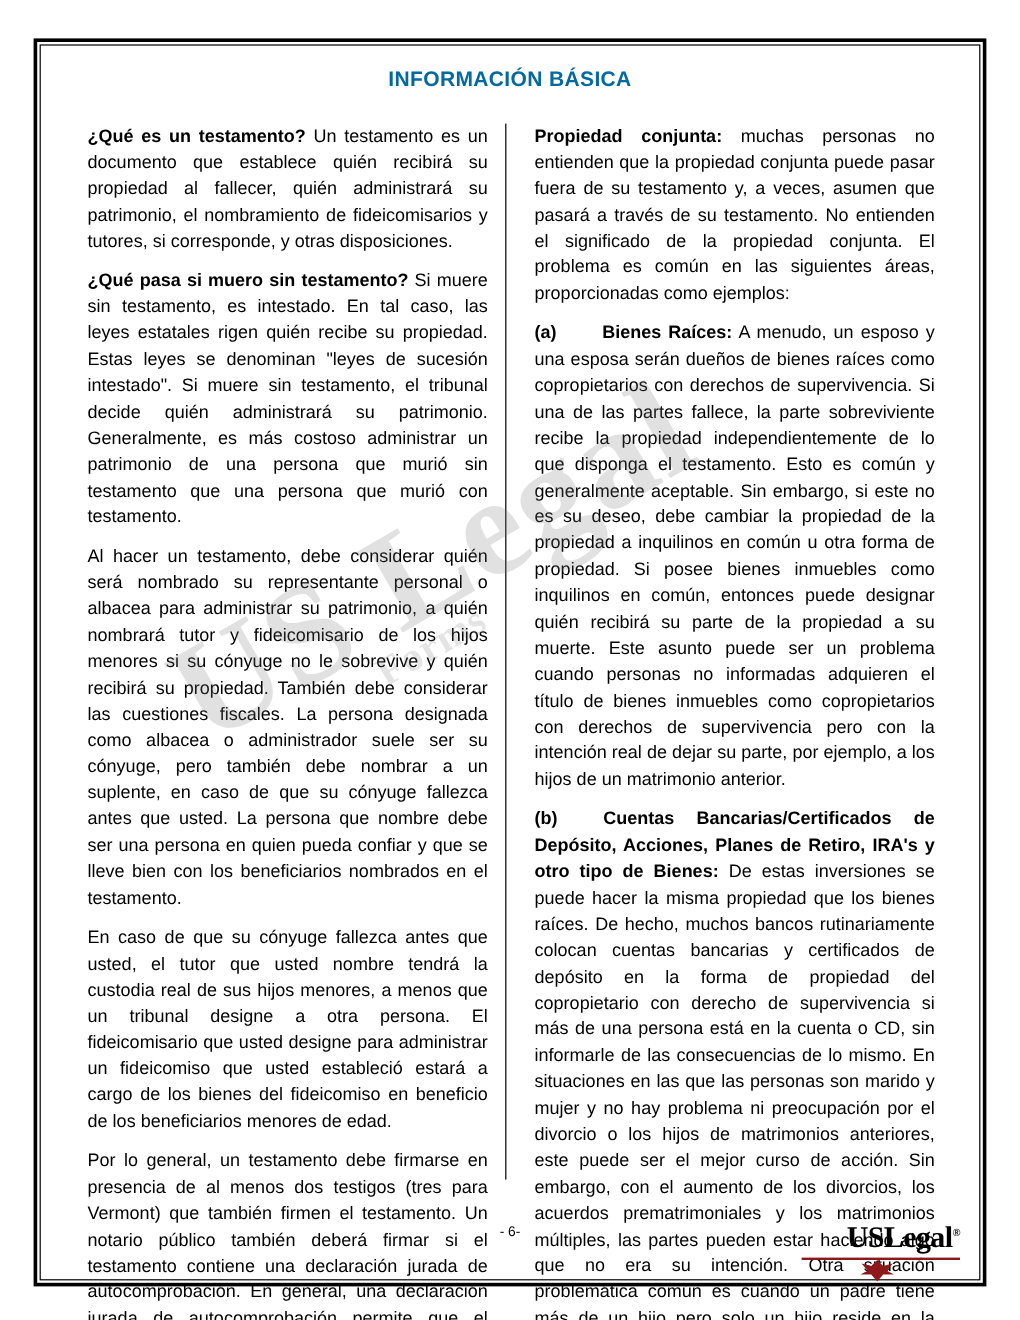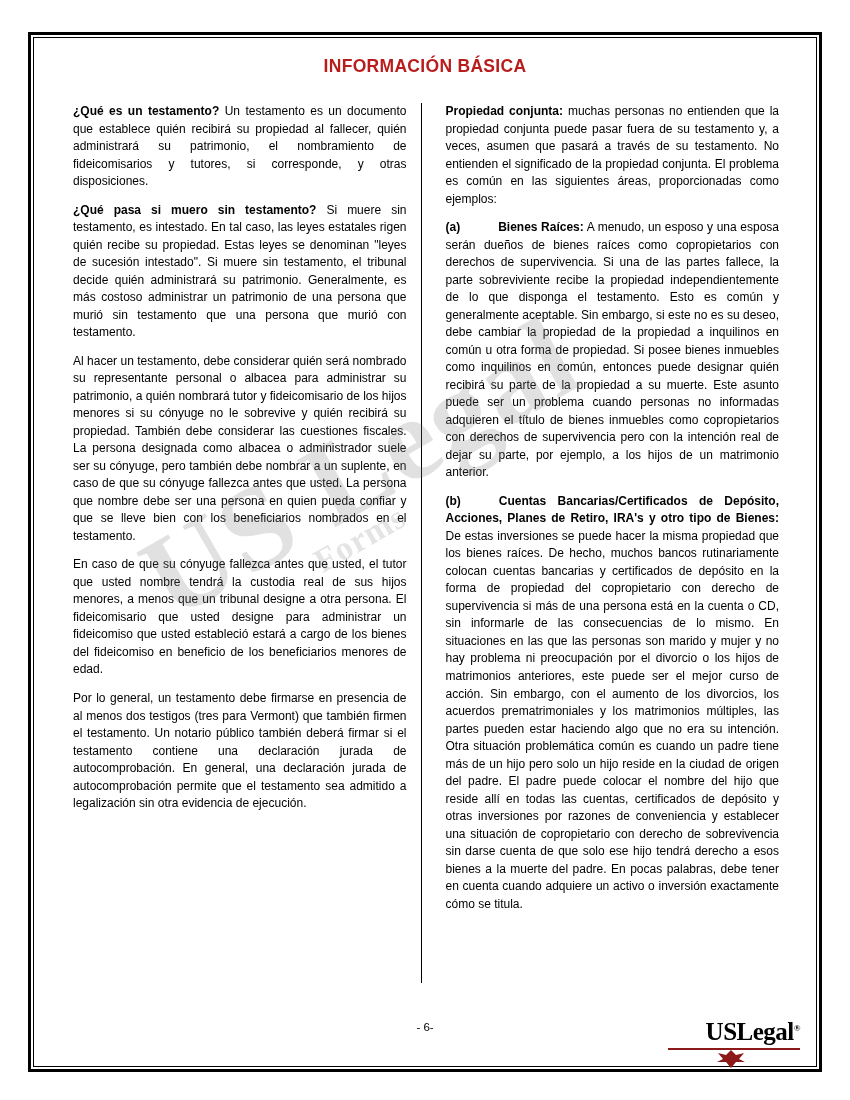--- a/index.html
+++ b/index.html
@@ -49,35 +49,35 @@
     height: 1010px;
   }
 
   .doc-title {
     text-align: center;
     font-size: 17.5px;
     font-weight: bold;
     letter-spacing: 0.3px;
     margin-top: 11px;
     margin-bottom: 0;
-    color: #b91c1c;
+    color: #0369a1;
   }
 
   .columns {
     position: absolute;
     top: 58px;
     left: 28px;
     width: 706px;
     height: 900px;
     display: flex;
     gap: 0;
   }
   .col {
     width: 340px;
-    font-size: 12px;
+    font-size: 15px;
     line-height: 1.46;
     text-align: justify;
     color: #000;
   }
   .col.left { padding-right: 14px; }
   .col.right { padding-left: 24px; }
 
   .divider {
     width: 1px;
     background: #000;

